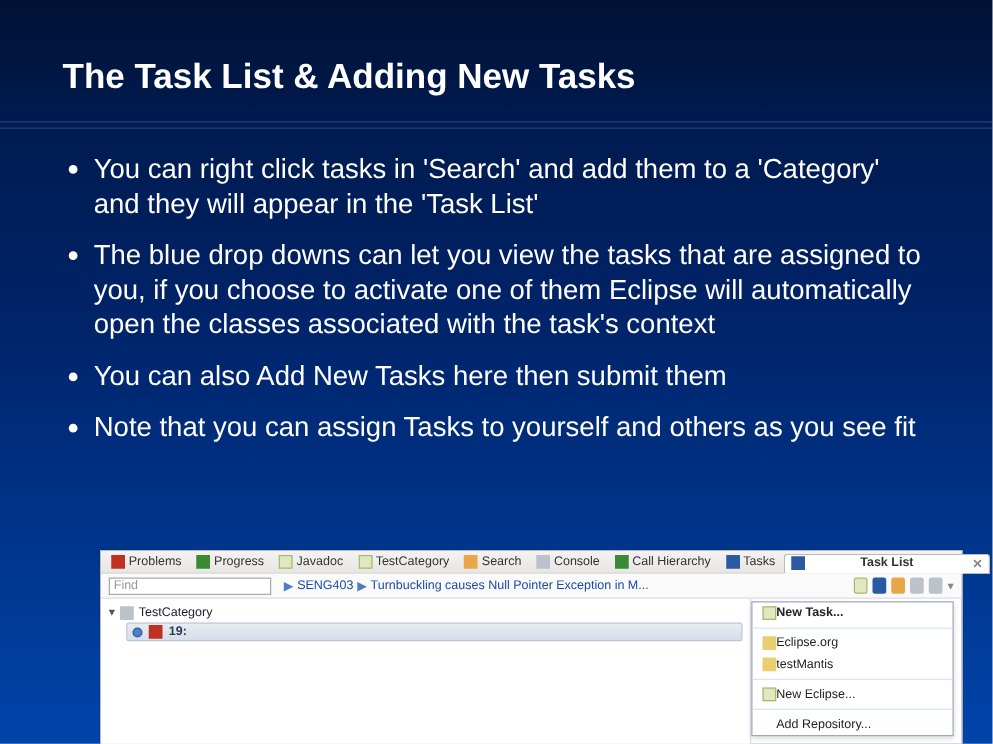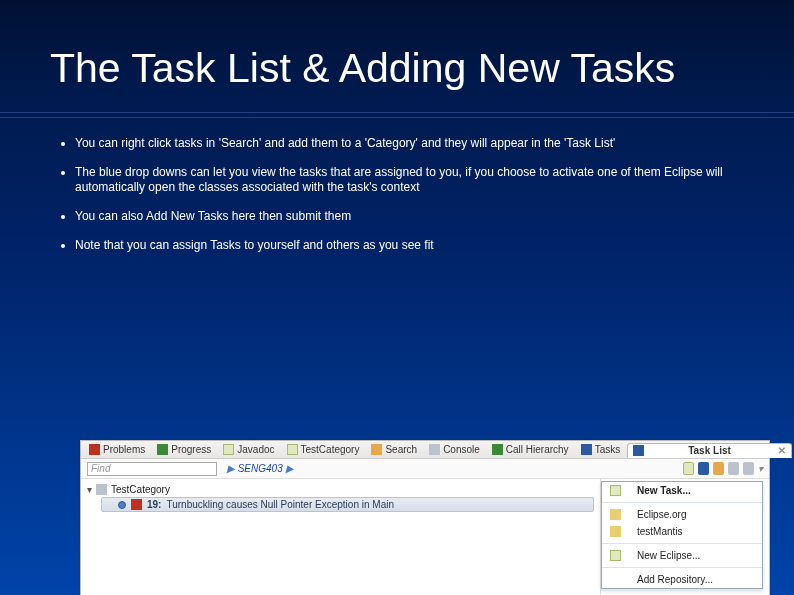--- a/index.html
+++ b/index.html
@@ -6,37 +6,37 @@
   body {
     width: 794px;
     height: 595px;
     background: linear-gradient(180deg, #001133 0%, #001a4d 15%, #002266 40%, #003388 70%, #0044aa 100%);
     font-family: Arial, Helvetica, sans-serif;
     color: #fff;
     overflow: hidden;
     position: relative;
   }
   .title {
-    font-size: 41px;
-    font-weight: normal;
+    font-size: 28px;
+    font-weight: bold;
     padding: 45px 50px 20px 50px;
   }
   .hr-lines {
     border-top: 1px solid rgba(80,140,220,0.35);
     border-bottom: 1px solid rgba(80,140,220,0.35);
     height: 6px;
     margin: 0 0 18px 0;
   }
   .bullets {
     padding: 0 55px 0 75px;
   }
   .bullets li {
     list-style: disc;
     margin-bottom: 14px;
-    font-size: 12px;
+    font-size: 22px;
     line-height: 1.25;
   }
   .shot {
     position: absolute;
     left: 80px;
     top: 440px;
     width: 690px;
     height: 168px;
     background: #fff;
     color: #000;
@@ -78,21 +78,20 @@
   }
   .toolbar {
     height: 20px;
     display:flex;
     align-items:center;
     gap:4px;
     padding:0 6px;
     border-bottom:1px solid #ddd;
     background:#fafafa;
     position:relative;
-    font-style:italic;
   }
   .find {
     width:130px;height:14px;border:1px solid #aaa;color:#999;padding:0 3px;
     display:flex;align-items:center;background:#fff;
   }
   .bc {
     color:#1a4aa8; display:flex; align-items:center; gap:3px; margin-left:6px;
   }
   .tri { color:#4a7ccc; }
   .tbicons { margin-left:auto; display:flex; gap:4px; align-items:center;}
@@ -108,36 +107,36 @@
     background:#fff;
   }
   .treerow { display:flex; align-items:center; gap:4px; padding:1px 0; white-space:nowrap;}
   .treerow.cat { color:#222; }
   .treerow.cat .chev{color:#555;}
   .treerow.task { padding-left:14px;}
   .taskpill {
     background:linear-gradient(#e8ecf2,#d6deea);
     border:1px solid #b7c4d6;
     border-radius:2px;
-    padding:1px 16px;
+    padding:1px 4px;
     color:#2a3a55;
     display:flex; align-items:center; gap:5px;
     width:100%;
   }
   .dot { width:8px;height:8px;border-radius:50%; background:#4f7ec8; border:1px solid #2a5aa0;}
   .menu {
     width:162px;
     background:#fff;
     border:1px solid #9aa9be;
     box-shadow:0 2px 4px rgba(0,0,0,0.15);
     margin:2px 6px 0 0;
     align-self:flex-start;
   }
   .menu .mi {
-    display:flex;align-items:center;gap:16px;
+    display:flex;align-items:center;gap:0;
     padding:3px 8px; color:#222;
   }
   .menu .mi.top{ font-weight:bold;}
   .menu .sep{height:1px;background:#dde3ec;margin:3px 0;}
   .menu .mi .sq{width:11px;height:11px;flex:0 0 11px;}
   
   .c-red{background:#c03020;} .c-grn{background:#3a8a35;} .c-blu{background:#2a5aa0;}
   .c-lbl{background:#e0e8c0;border:1px solid #a8b870;} .c-org{background:#e8a84a;}
   .c-gry{background:#bcc2cc;} .c-yl{background:#e8d070;}
   .txt-dim{color:#888;}
@@ -202,20 +201,21 @@
   </div>
 
   <div class="toolbar">
     <div class="find">
         <span>Find</span>
       </div>
     <div class="bc">
       <span class="tri">▶</span>
       <span>SENG403</span>
       <span class="tri">▶</span>
+      <span>Turnbuckling causes Null Pointer Exception in M...</span>
     </div>
     <div class="tbicons">
       <span class="icn c-lbl"></span>
       <span class="icn c-blu"></span>
       <span class="icn c-org"></span>
       <span class="icn c-gry"></span>
       <span class="icn c-gry"></span>
       <span class="txt-dim">▾</span>
     </div>
   </div>
@@ -225,21 +225,20 @@
       <div class="treerow cat">
         <span class="chev">▾</span>
         <span class="icn c-gry"></span>
         <span>TestCategory</span>
       </div>
       <div class="treerow task">
         <div class="taskpill">
           <span class="dot"></span>
           <span class="icn c-red"></span>
           <b>19:</b>
-          <span>Turnbuckling causes Null Pointer Exception in Main</span>
         </div>
       </div>
     </div>
 
     <div class="menu">
       <div class="mi top">
           <span class="sq c-lbl"></span>
           <span>New Task...</span>
         </div>
       <div class="sep"></div>

